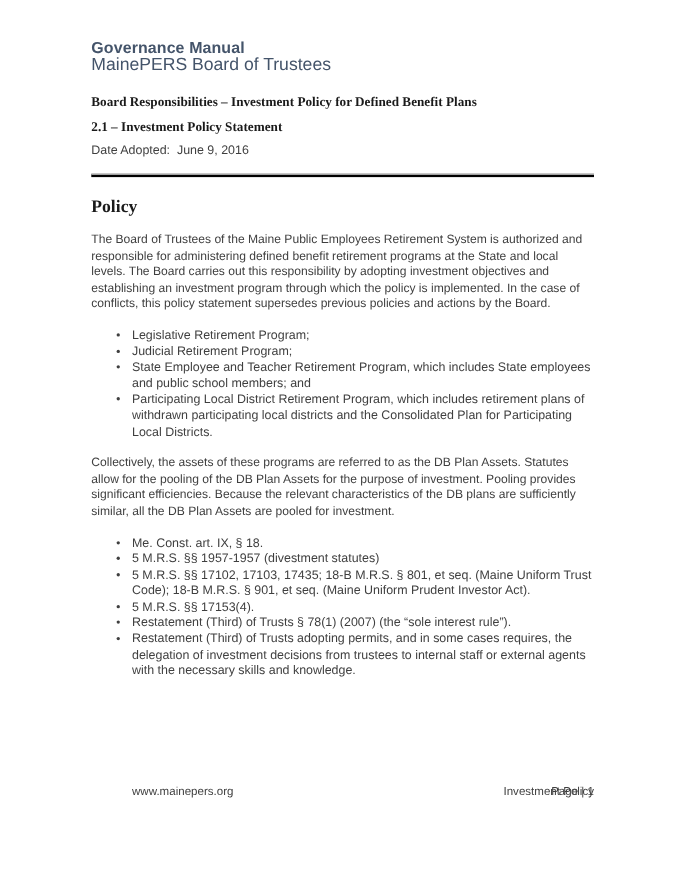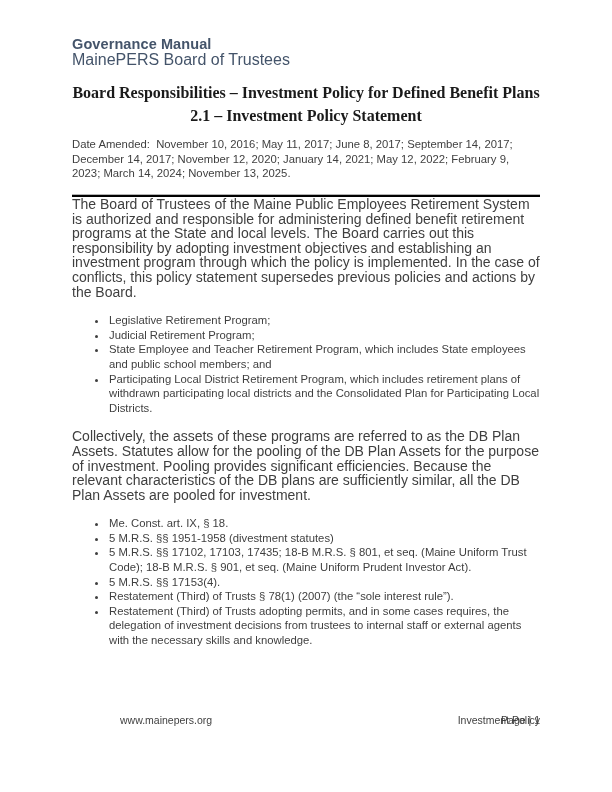--- a/index.html
+++ b/index.html
@@ -14,43 +14,42 @@
     position:relative;
     width:612px;height:792px;
     background:#ffffff;
     overflow:hidden;
     font-family:"Liberation Sans",sans-serif;
     color:var(--body_text);
     box-sizing:border-box;
   }
   .content{
     position:absolute;
-    left:72px;right:72px;top:36px;
+    left:83px;right:72px;top:36px;
   }
   .gov-title{
     color:var(--header_blue);
     font-weight:700;
     font-size:14.5px;
     line-height:17px;
     letter-spacing:0.1px;
   }
   .gov-subtitle{
     color:var(--header_blue);
     font-size:16px;
     line-height:13px;
     margin-bottom:15px;
   }
   .doc-title{
     font-family:"Liberation Serif",serif;
     color:var(--heading_text);
     font-weight:700;
-    font-size:16px;
+    font-size:12px;
     line-height:23px;
     margin:0;
-    text-align:center;
   }
   .date-line{
     font-size:11.3px;
     line-height:14.5px;
     white-space:pre-wrap;
     margin-top:3px;
   }
   .date-amended{
     margin-top:10px;
   }
@@ -62,21 +61,21 @@
   }
   h2.section-heading{
     font-family:"Liberation Serif",serif;
     color:var(--heading_text);
     font-weight:700;
     font-size:16px;
     line-height:19px;
     margin:18px 0 13px 0;
   }
   p.body-para{
-    font-size:14px;
+    font-size:11px;
     line-height:14.6px;
     margin:0 0 14px 0;
   }
   ul.bullet-list{
     margin:0 0 14px 0;
     padding:0 0 0 36px;
     list-style-type:disc;
   }
   ul.bullet-list li{
     font-size:11.3px;
@@ -104,40 +103,41 @@
 
 <div class="page">
   <div class="content">
 
     <div class="gov-title">Governance Manual</div>
     <div class="gov-subtitle">MainePERS Board of Trustees</div>
 
     <h1 class="doc-title">Board Responsibilities – Investment Policy for Defined Benefit Plans</h1>
     <h1 class="doc-title">2.1 – Investment Policy Statement</h1>
 
-    <div class="date-line date-amended">Date Amended:  November 10, 2016; May 11, 2017; June 8, 2017; September 14, 2017; December 14, 2017; November 12, 2020; January 14, 2021; May 12, 2022; February 9, 2023; March 14, 2024; November 13, 2025.</div>
+    <div class="date-line">Date Adopted:  June 9, 2016</div>
 
     <div class="rule"></div>
 
+    <h2 class="section-heading">Policy</h2>
 
     <p class="body-para">The Board of Trustees of the Maine Public Employees Retirement System is authorized and responsible for administering defined benefit retirement programs at the State and local levels. The Board carries out this responsibility by adopting investment objectives and establishing an investment program through which the policy is implemented. In the case of conflicts, this policy statement supersedes previous policies and actions by the Board.</p>
 
     <ul class="bullet-list">
       <li>Legislative Retirement Program;</li>
       <li>Judicial Retirement Program;</li>
       <li>State Employee and Teacher Retirement Program, which includes State employees and public school members; and</li>
       <li>Participating Local District Retirement Program, which includes retirement plans of withdrawn participating local districts and the Consolidated Plan for Participating Local Districts.</li>
     </ul>
 
     <p class="body-para">Collectively, the assets of these programs are referred to as the DB Plan Assets. Statutes allow for the pooling of the DB Plan Assets for the purpose of investment. Pooling provides significant efficiencies. Because the relevant characteristics of the DB plans are sufficiently similar, all the DB Plan Assets are pooled for investment.</p>
 
 
     <ul class="bullet-list">
       <li>Me. Const. art. IX, § 18.</li>
-      <li>5 M.R.S. §§ 1951-1958 (divestment statutes)</li>
+      <li>5 M.R.S. §§ 1957-1957 (divestment statutes)</li>
       <li>5 M.R.S. §§ 17102, 17103, 17435; 18-B M.R.S. § 801, et seq. (Maine Uniform Trust Code); 18-B M.R.S. § 901, et seq. (Maine Uniform Prudent Investor Act).</li>
       <li>5 M.R.S. §§ 17153(4).</li>
       <li>Restatement (Third) of Trusts § 78(1) (2007) (the “sole interest rule”).</li>
       <li>Restatement (Third) of Trusts adopting permits, and in some cases requires, the delegation of investment decisions from trustees to internal staff or external agents with the necessary skills and knowledge.</li>
     </ul>
 
   </div>
 
   <div class="footer">
     <span class="footer-center">Page | 1</span>

